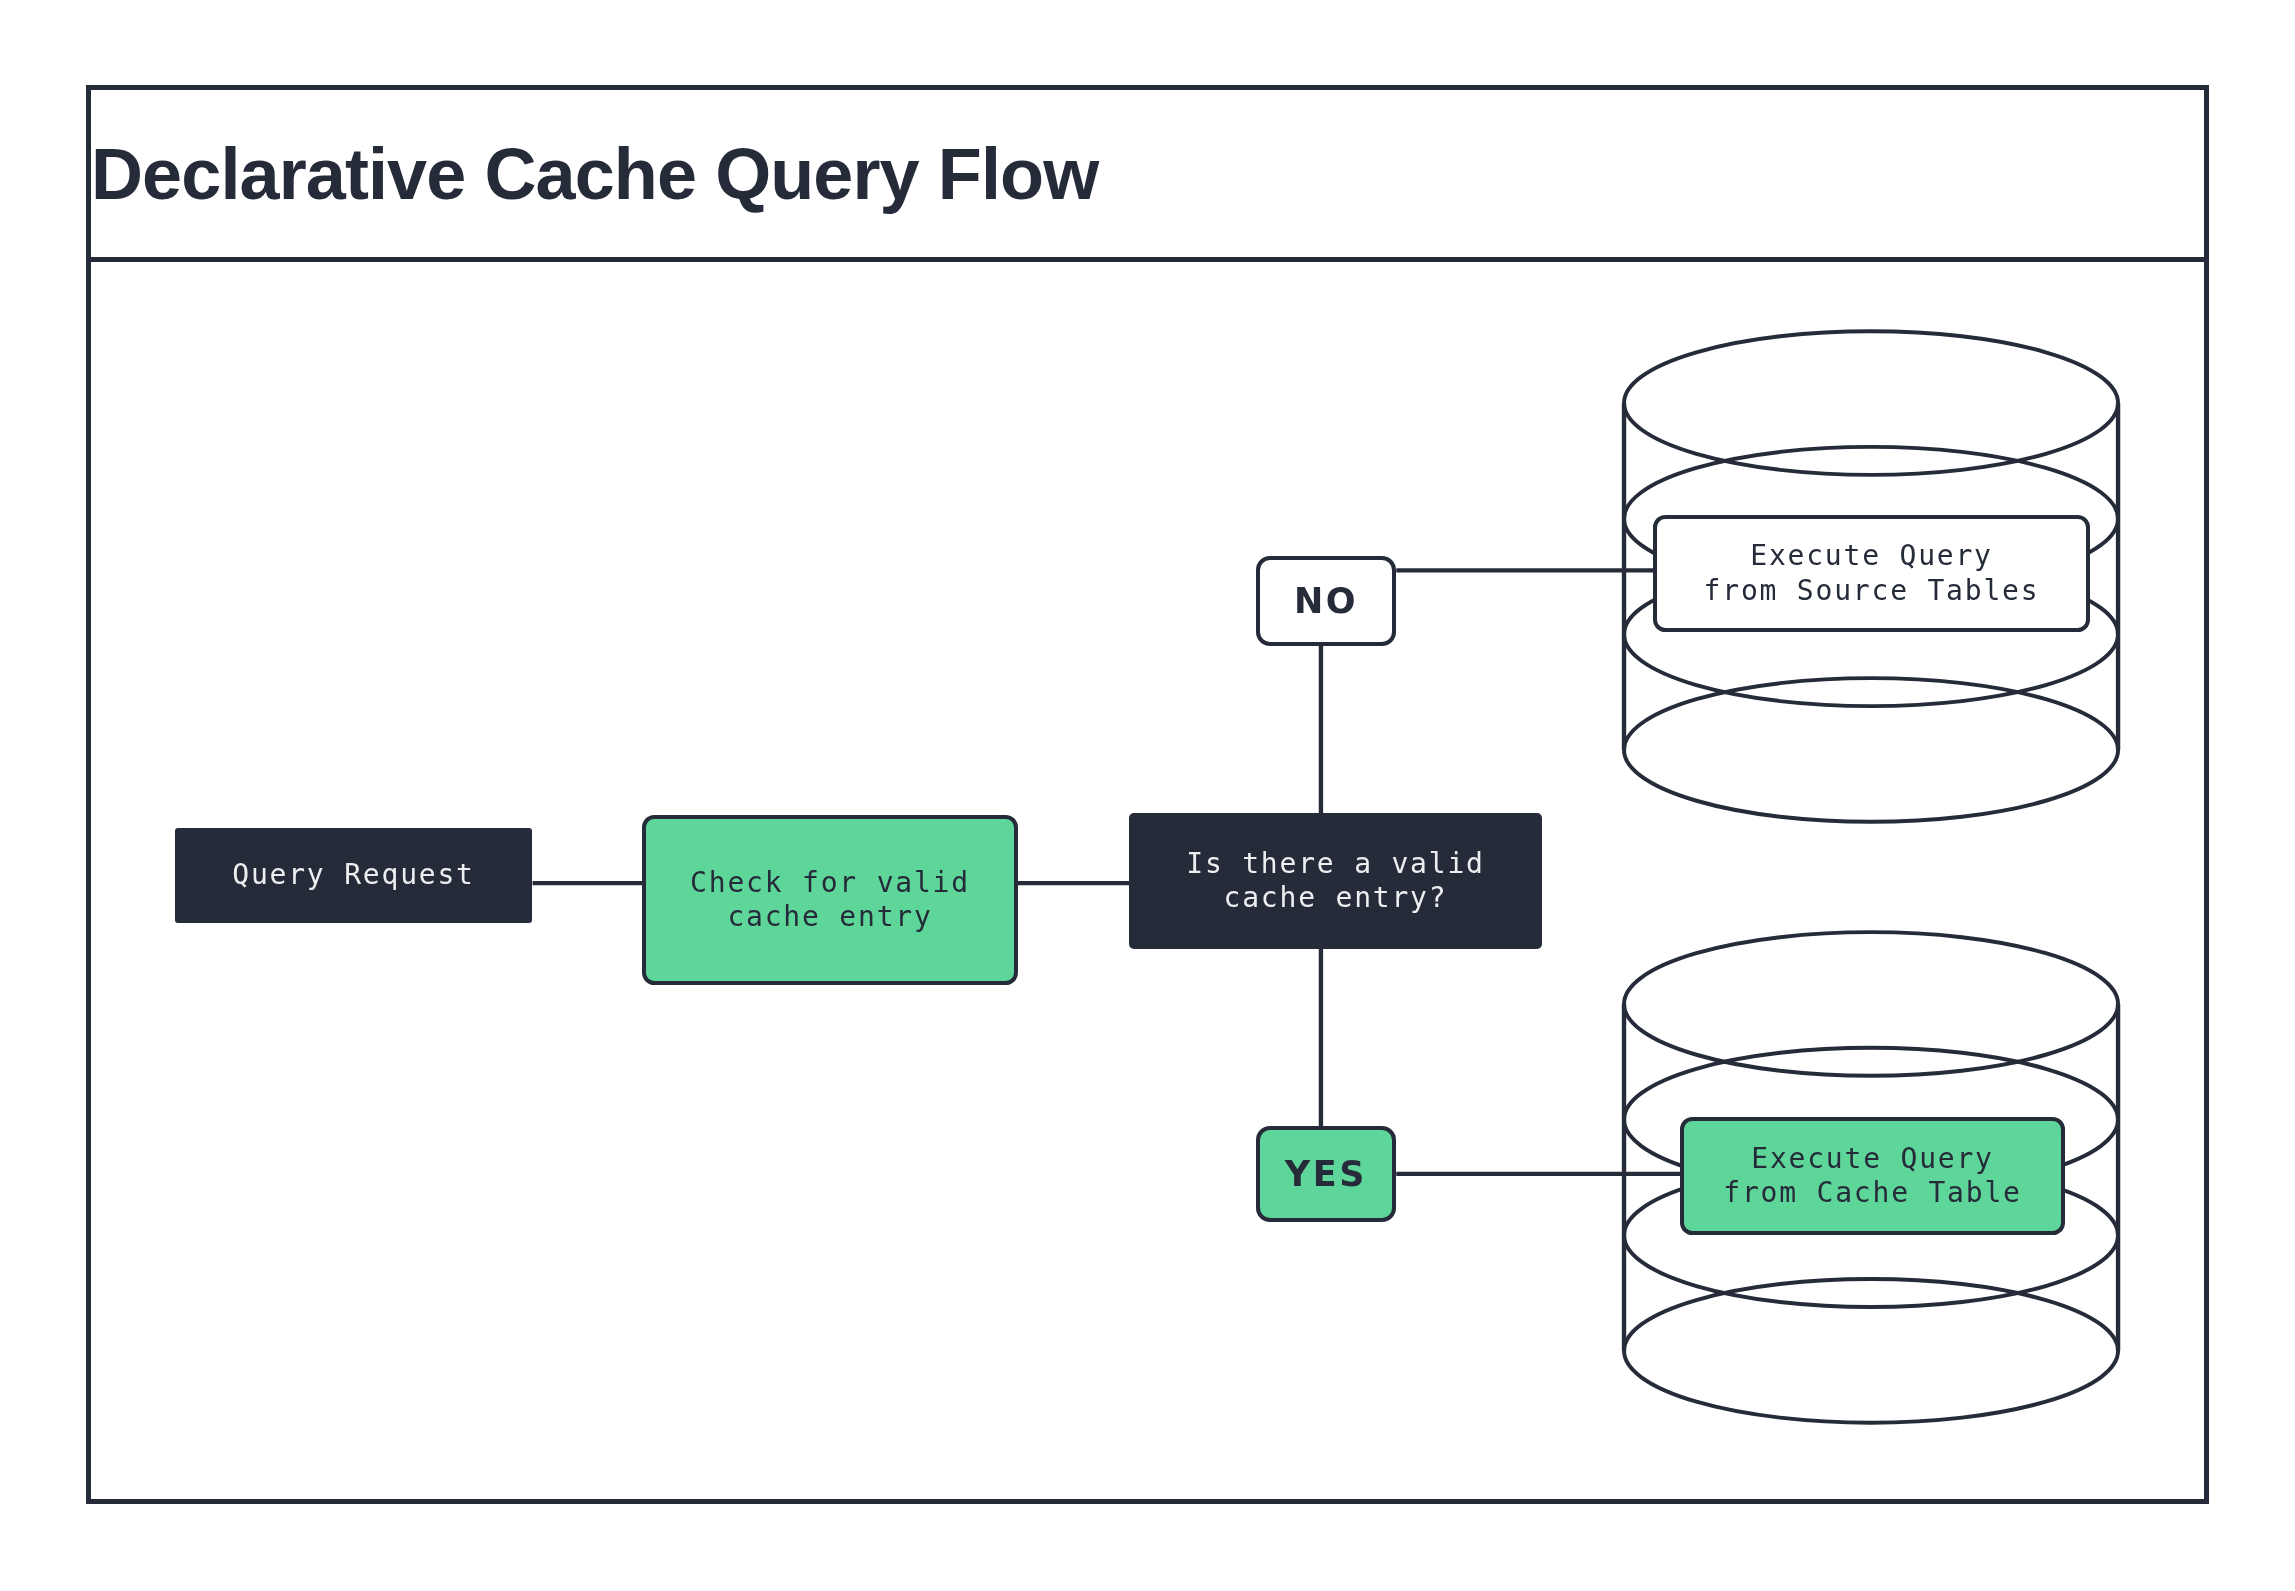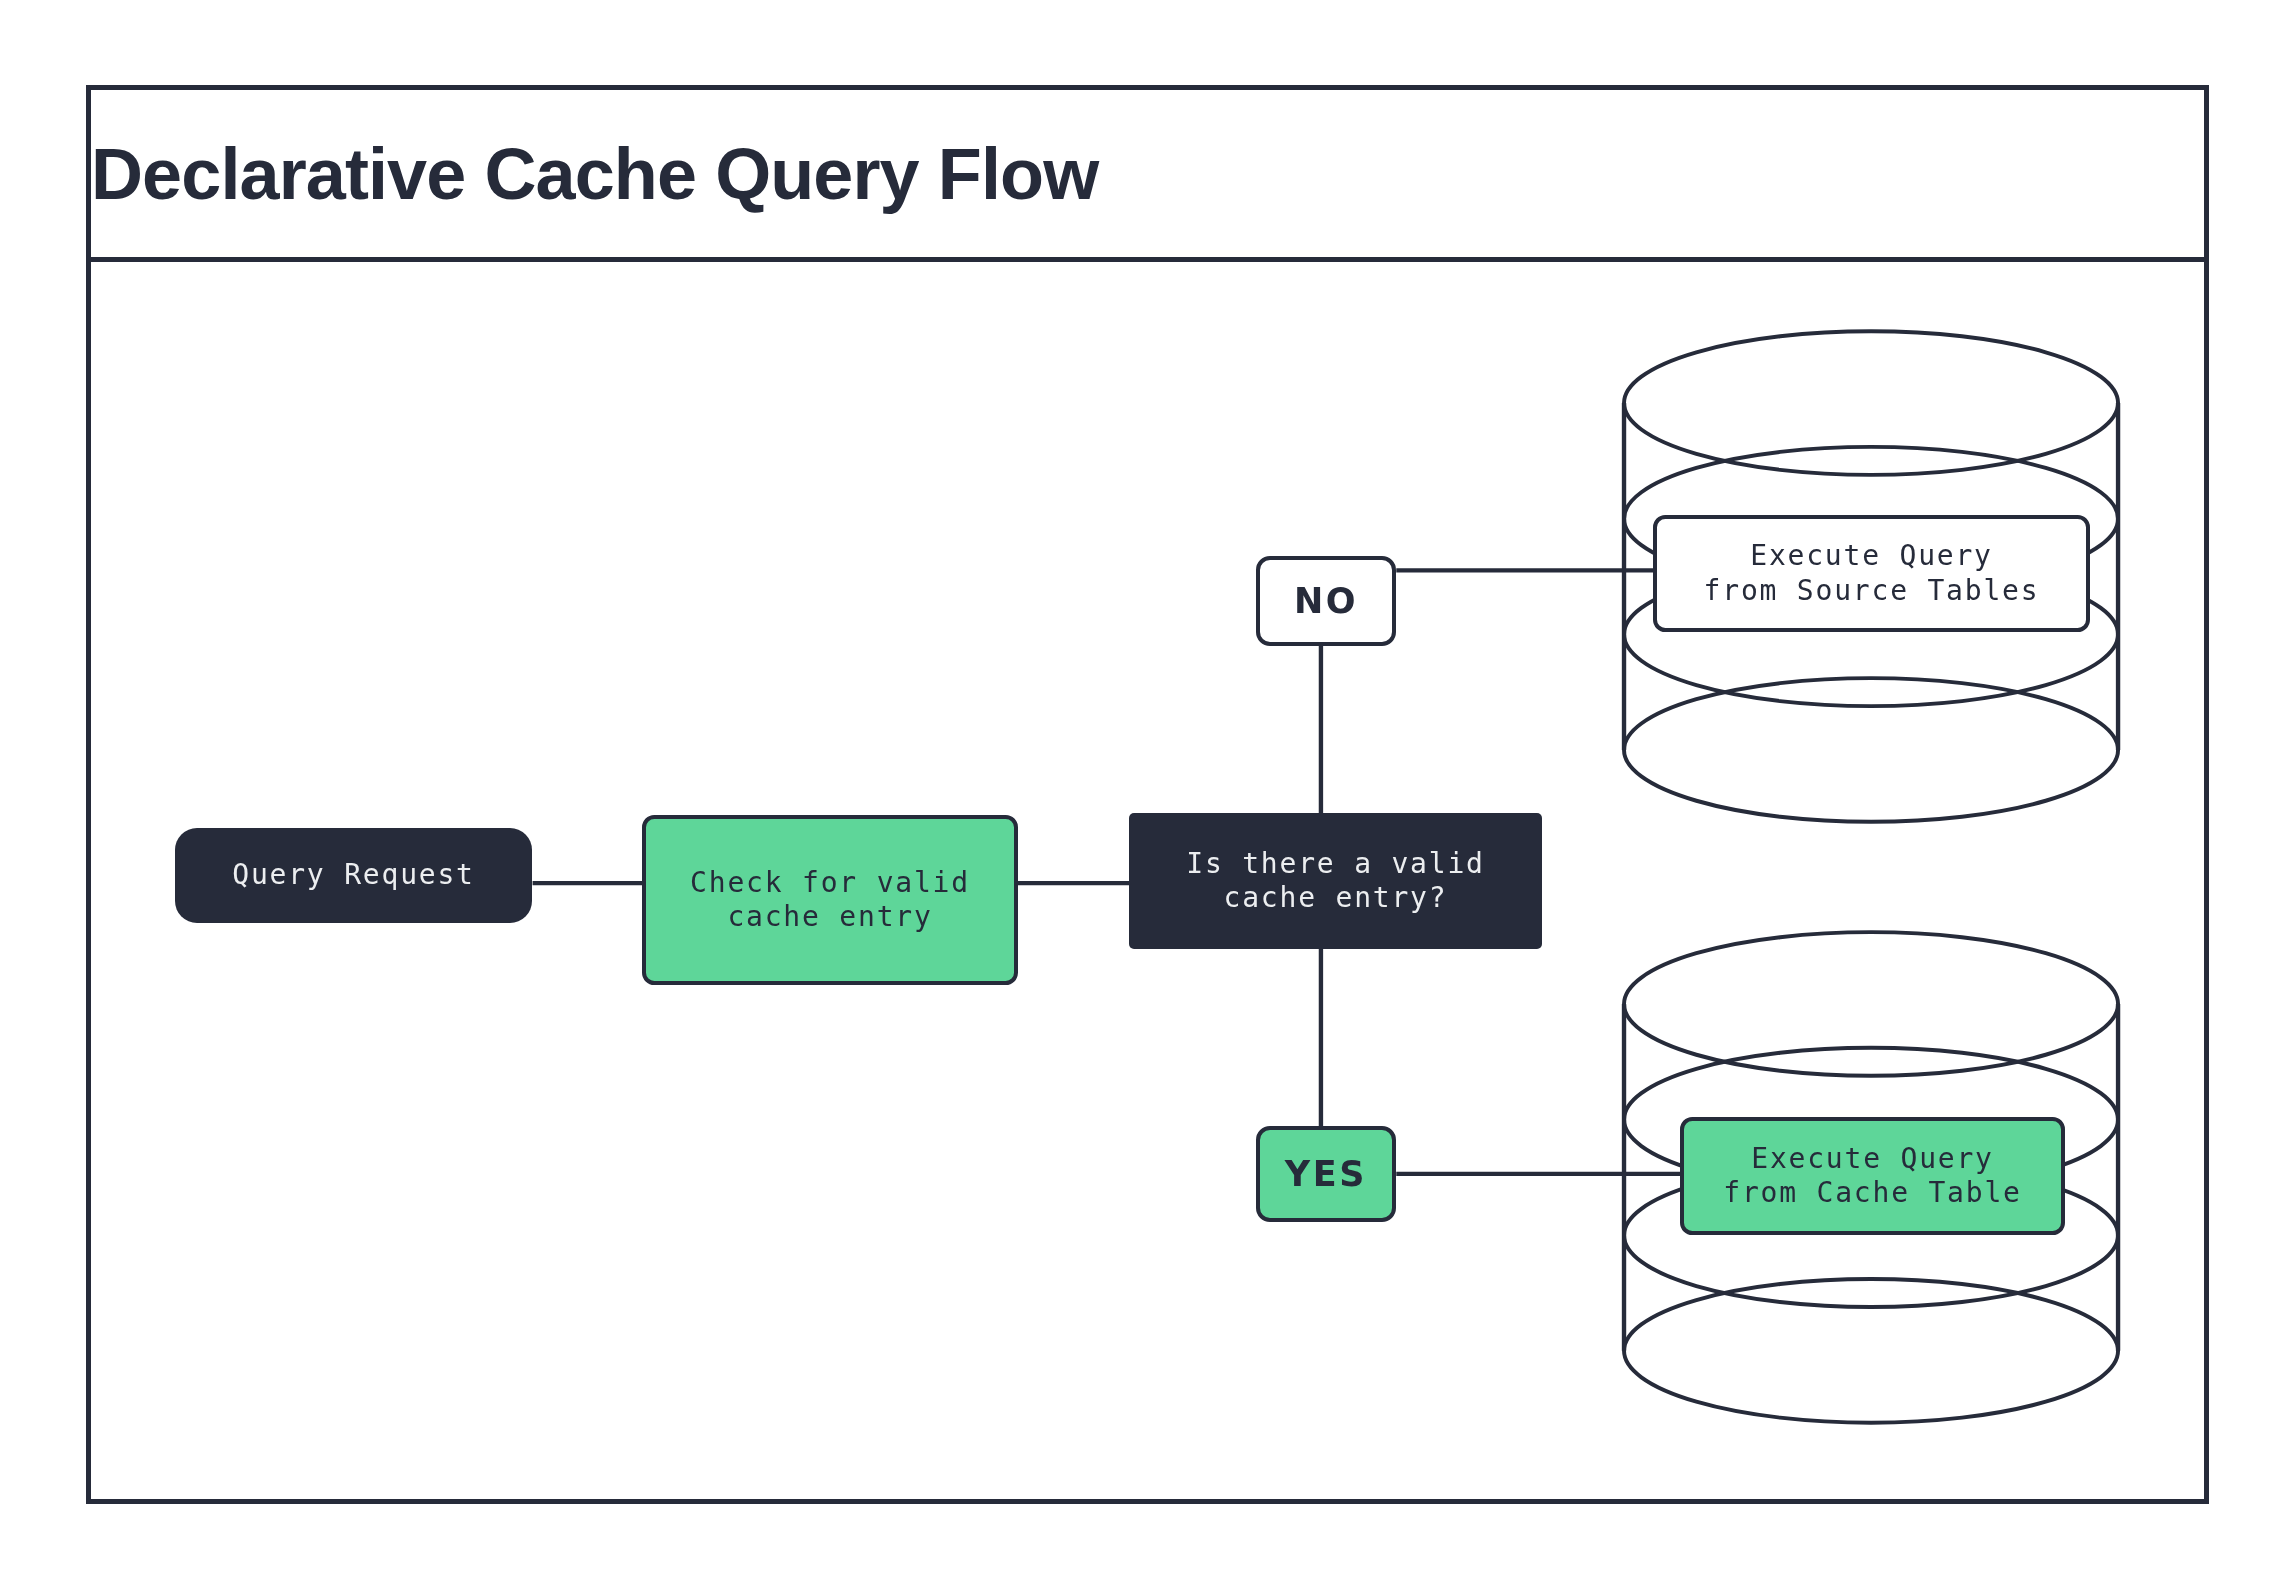--- a/index.html
+++ b/index.html
@@ -54,21 +54,21 @@
   .node.dark{background:var(--ink);color:var(--light);border-radius:5px;}
   .node.green{background:var(--green);border:4.4px solid var(--ink);border-radius:12.3px;}
   .node.white{background:var(--paper);border:4.4px solid var(--ink);border-radius:12.3px;}
   .node.tag{
     font-family:"DejaVu Sans", sans-serif;
     font-weight:700;
     font-size:35px;
     letter-spacing:2.6px;
     border-radius:14px;
   }
-  #node-start{left:175px;top:828px;width:357px;height:95px;border-radius:22px;}
+  #node-start{left:175px;top:828px;width:357px;height:95px;border-radius:3px;}
   #node-check{left:642px;top:815px;width:376px;height:170px;}
   #node-decision{left:1129px;top:813px;width:413px;height:136px;}
   #node-no{left:1256px;top:523px;width:140px;height:90px;margin-top:33px;}
   #node-yes{left:1256px;top:1126px;width:140px;height:96px;}
   #node-source{left:1653px;top:515px;width:437px;height:117px;}
   #node-cache{left:1680px;top:1117px;width:385px;height:118px;}
 </style>
 </head>
 <body>
 

